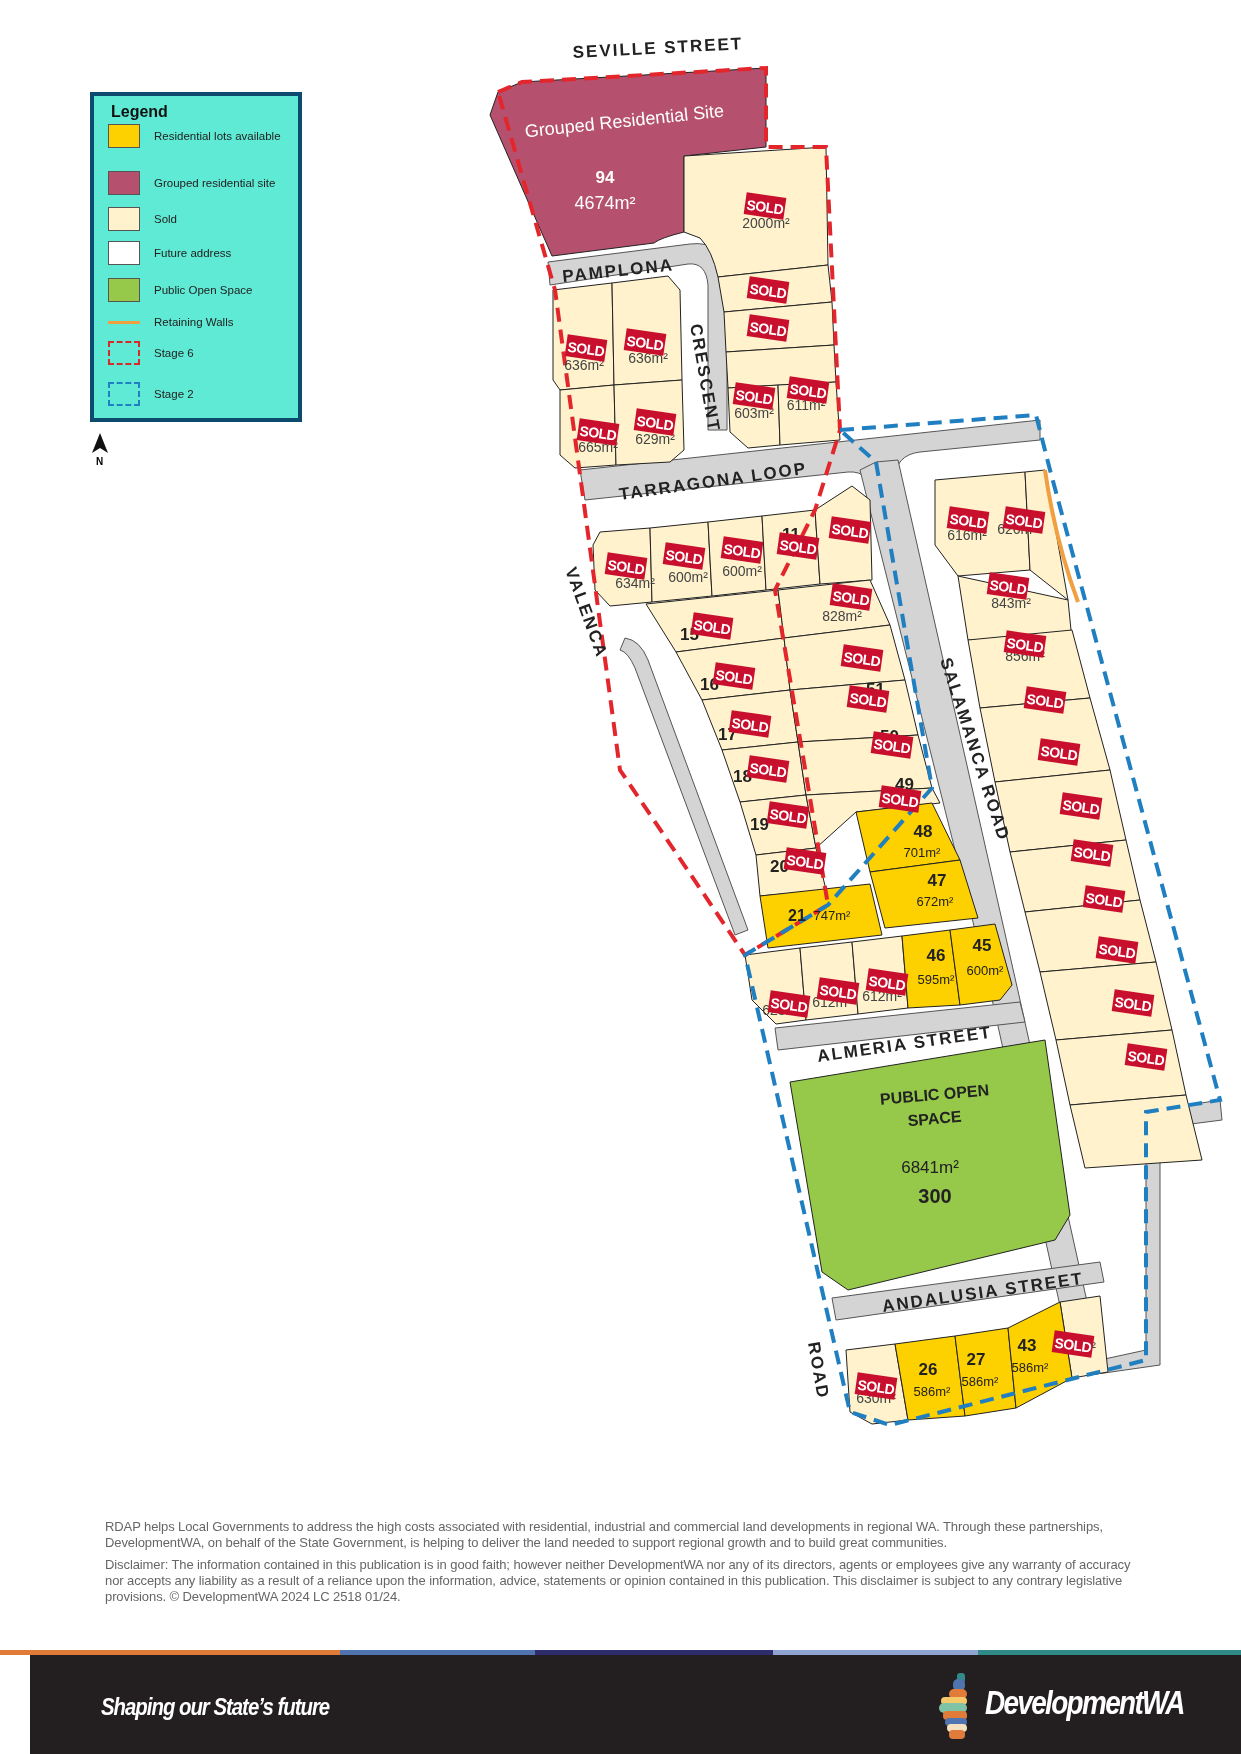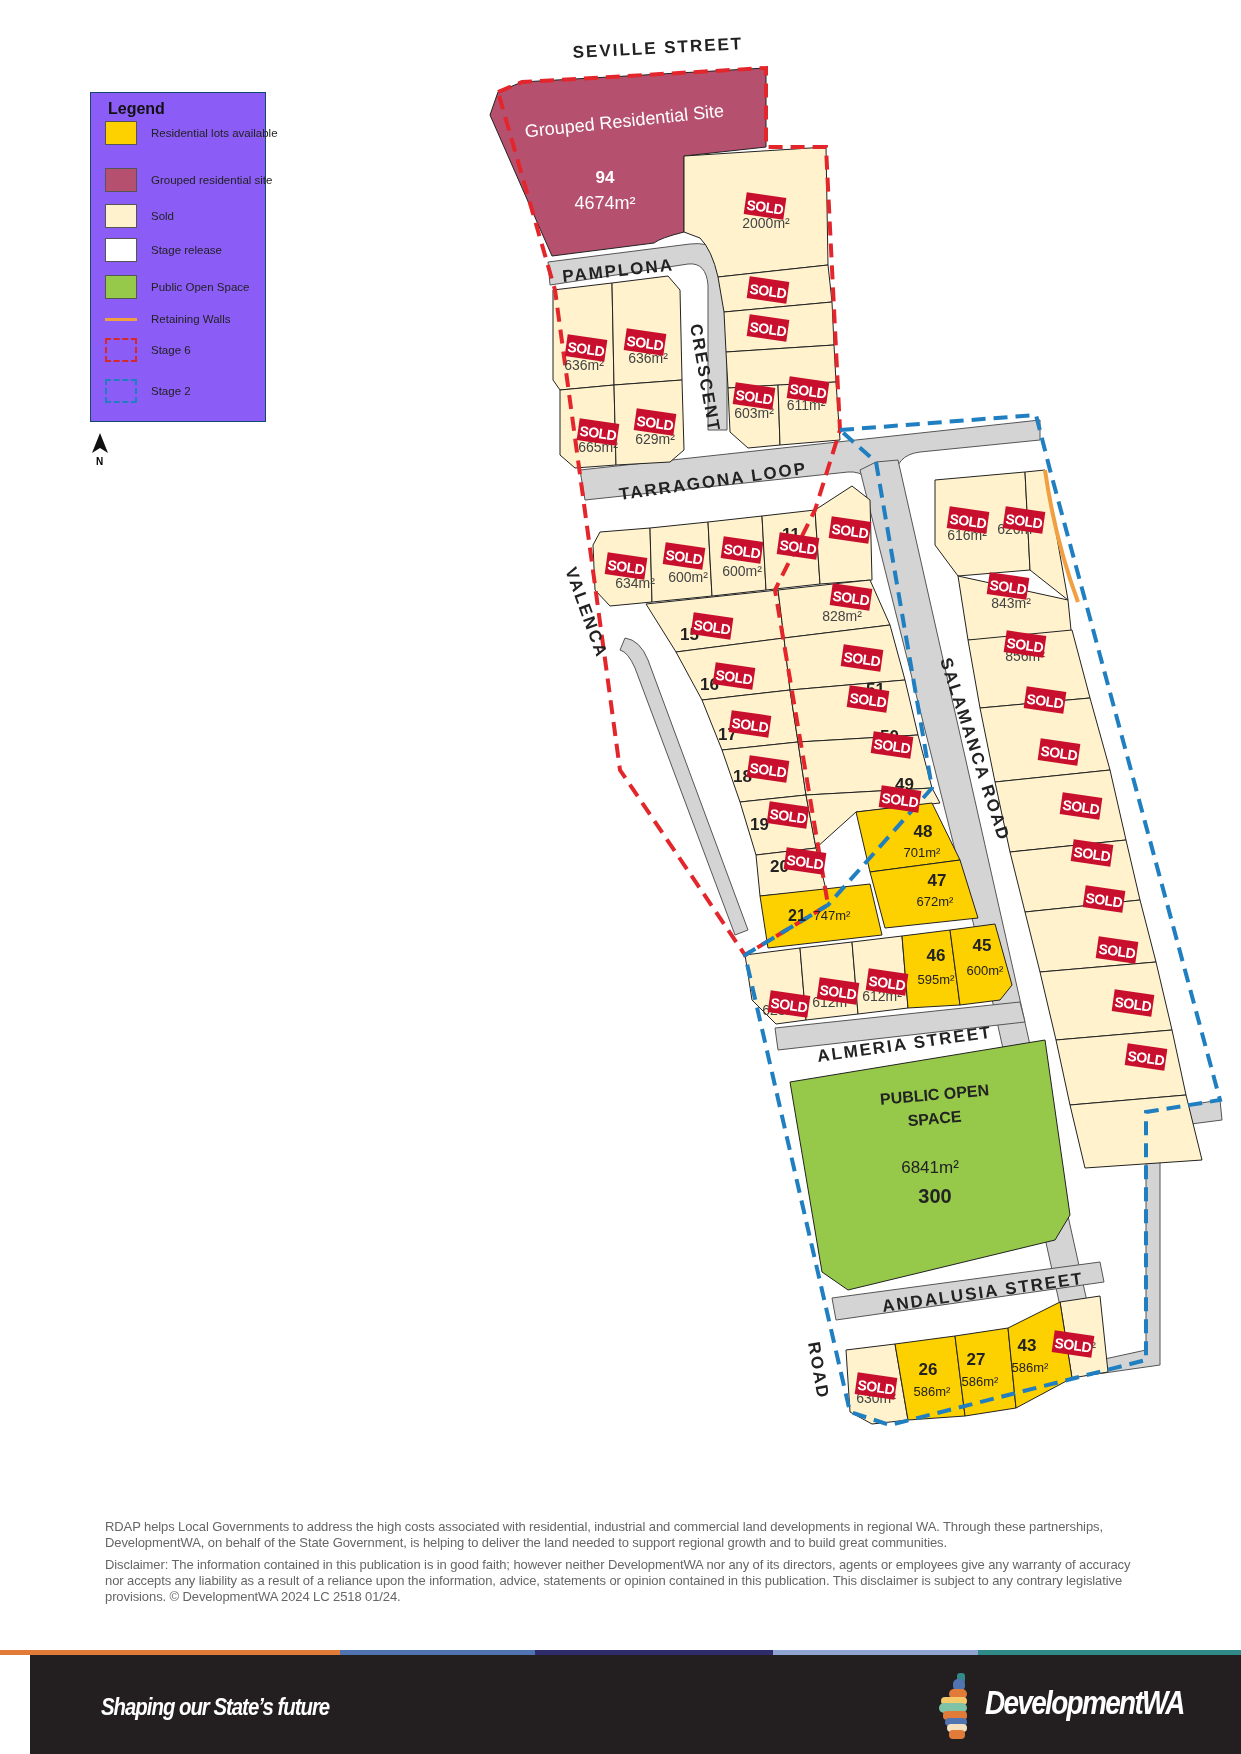--- a/index.html
+++ b/index.html
@@ -1,18 +1,18 @@
 <!DOCTYPE html>
 <html><head>
 <meta charset="utf-8">
 <style>
   html, body { margin:0; padding:0; background:#ffffff; }
   body { width:1241px; height:1754px; position:relative; overflow:hidden; font-family:"Liberation Sans", sans-serif; }
   #map { position:absolute; left:0; top:0; width:1241px; height:1754px; }
-  .legend { position:absolute; left:90px; top:92px; width:176px; height:330px; border:1px solid #0c4a6e; background:#8b5cf6; box-sizing:border-box; }
+  .legend { position:absolute; left:90px; top:92px; width:212px; height:330px; border:4px solid #0c4a6e; background:#5eead4; box-sizing:border-box; }
   .legend-title { position:absolute; left:17px; top:7px; font-weight:bold; font-size:16px; color:#111; }
   .legend-item { position:absolute; left:14px; height:24px; width:200px; display:flex; align-items:center; }
   .legend-swatch { width:32px; height:24px; box-sizing:border-box; border:1px solid #555; flex:none; }
   .legend-line { width:32px; height:3px; background:#f0a040; flex:none; }
   .legend-dash { width:32px; height:24px; box-sizing:border-box; border:2px dashed; flex:none; }
   .legend-label { margin-left:14px; font-size:11.5px; color:#222; white-space:nowrap; }
   .north { position:absolute; left:90px; top:433px; width:20px; height:36px; }
   .north-label { position:absolute; left:96px; top:456px; font-size:10px; font-weight:bold; }
   .footnote { position:absolute; left:89px; top:1519px; width:1060px; font-size:13px; line-height:16px; color:#666; letter-spacing:-0.1px; }
   .footnote p { margin:0 0 6px 16px; }
@@ -258,21 +258,21 @@
   <div class="legend-item" style="top:75px">
     <div class="legend-swatch" style="background:#b5516f"></div>
     <span class="legend-label">Grouped residential site</span>
   </div>
   <div class="legend-item" style="top:111px">
     <div class="legend-swatch" style="background:#fff2cc"></div>
     <span class="legend-label">Sold</span>
   </div>
   <div class="legend-item" style="top:145px">
     <div class="legend-swatch" style="background:#ffffff"></div>
-    <span class="legend-label">Stage release</span>
+    <span class="legend-label">Future address</span>
   </div>
   <div class="legend-item" style="top:182px">
     <div class="legend-swatch" style="background:#96c84a"></div>
     <span class="legend-label">Public Open Space</span>
   </div>
   <div class="legend-item" style="top:214px">
     <div class="legend-line"></div>
     <span class="legend-label">Retaining Walls</span>
   </div>
   <div class="legend-item" style="top:245px">

